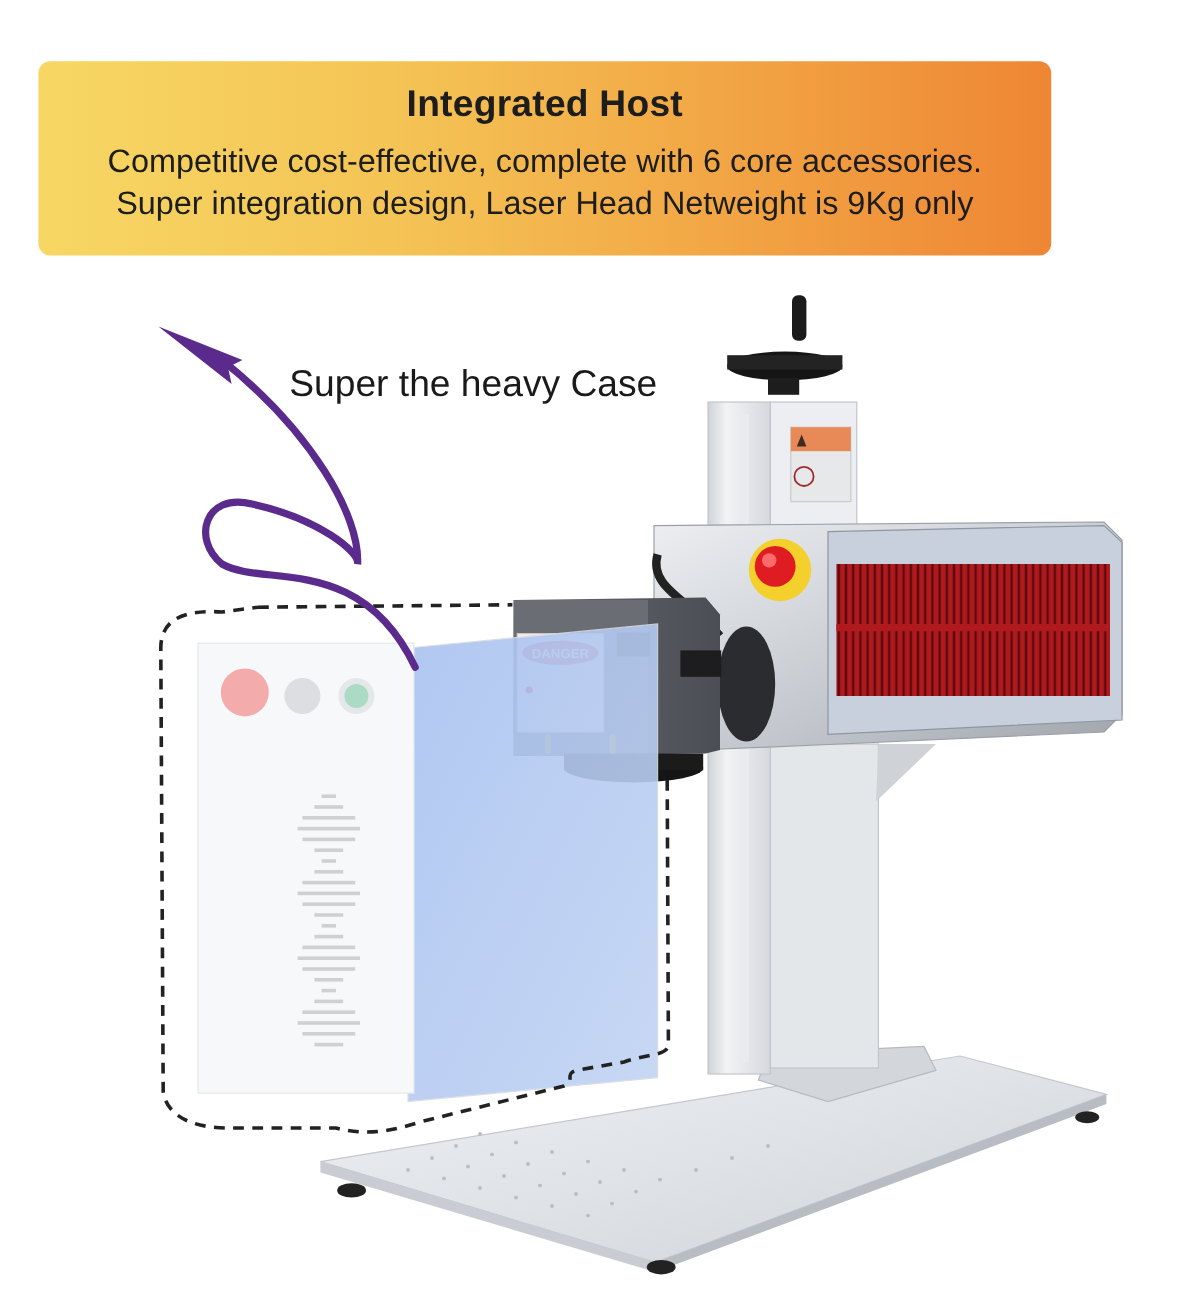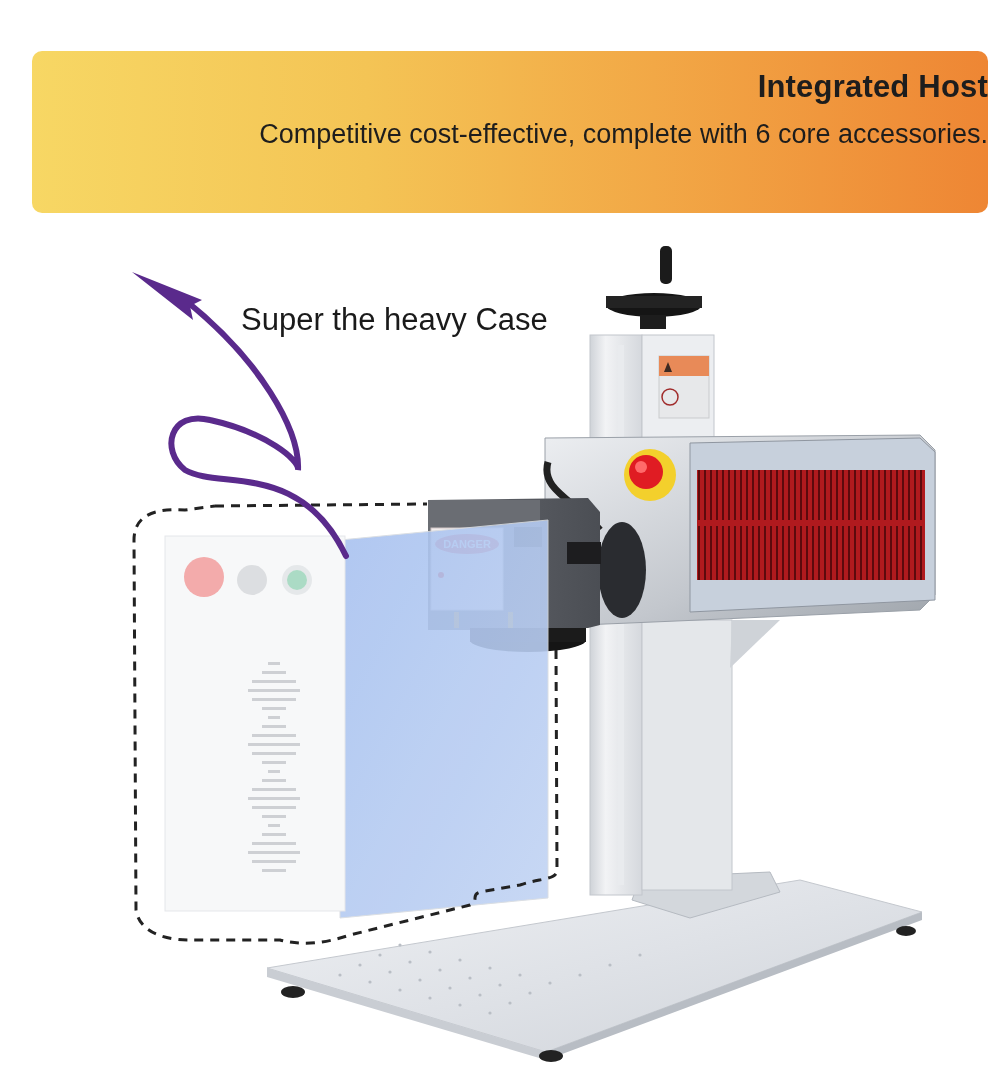--- a/index.html
+++ b/index.html
@@ -1,23 +1,23 @@
 <!DOCTYPE html>
 <html><head>
   <meta charset="utf-8">
   <style>
     * { box-sizing: border-box; margin: 0; padding: 0; }
     html, body { width: 1000px; height: 1092px; background: #ffffff; overflow: hidden; }
     body { position: relative; font-family: "Liberation Sans", "DejaVu Sans", sans-serif; color: #1a1a1a; }
 
     .banner {
-      position: absolute; left: 32px; top: 51px; width: 956px; height: 162px;
+      position: absolute; left: 32px; top: 51px; width: 844px; height: 162px;
       border-radius: 10px;
       background: linear-gradient(90deg, #f7d764 0%, #f4c455 35%, #f2a846 65%, #ee8634 100%);
-      text-align: right;
+      text-align: center;
     }
     .banner-title {
       position: absolute; left: 0; right: 0; top: 18px;
       font-size: 31px; font-weight: bold; color: #1d1d1d; letter-spacing: 0.2px;
     }
     .banner-line {
       position: absolute; left: 0; right: 0;
       font-size: 27px; color: #1d1d1d;
     }
     .banner-line.l1 { top: 68px; }
@@ -29,20 +29,21 @@
     }
 
     .scene { position: absolute; left: 0; top: 0; width: 1000px; height: 1092px; }
   </style>
 </head>
 <body>
 
 <div class="banner">
   <div class="banner-title">Integrated Host</div>
   <div class="banner-line l1">Competitive cost-effective, complete with 6 core accessories.</div>
+  <div class="banner-line l2">Super integration design, Laser Head Netweight is 9Kg only</div>
 </div>
 
 <div class="caption">Super the heavy Case</div>
 
 <svg class="scene" viewBox="0 0 1000 1092" xmlns="http://www.w3.org/2000/svg">
   <defs>
     <linearGradient id="plateGrad" x1="0" y1="0" x2="1" y2="1">
       <stop offset="0" stop-color="#eef0f3"></stop>
       <stop offset="0.5" stop-color="#dfe2e7"></stop>
       <stop offset="1" stop-color="#cfd3d9"></stop>

